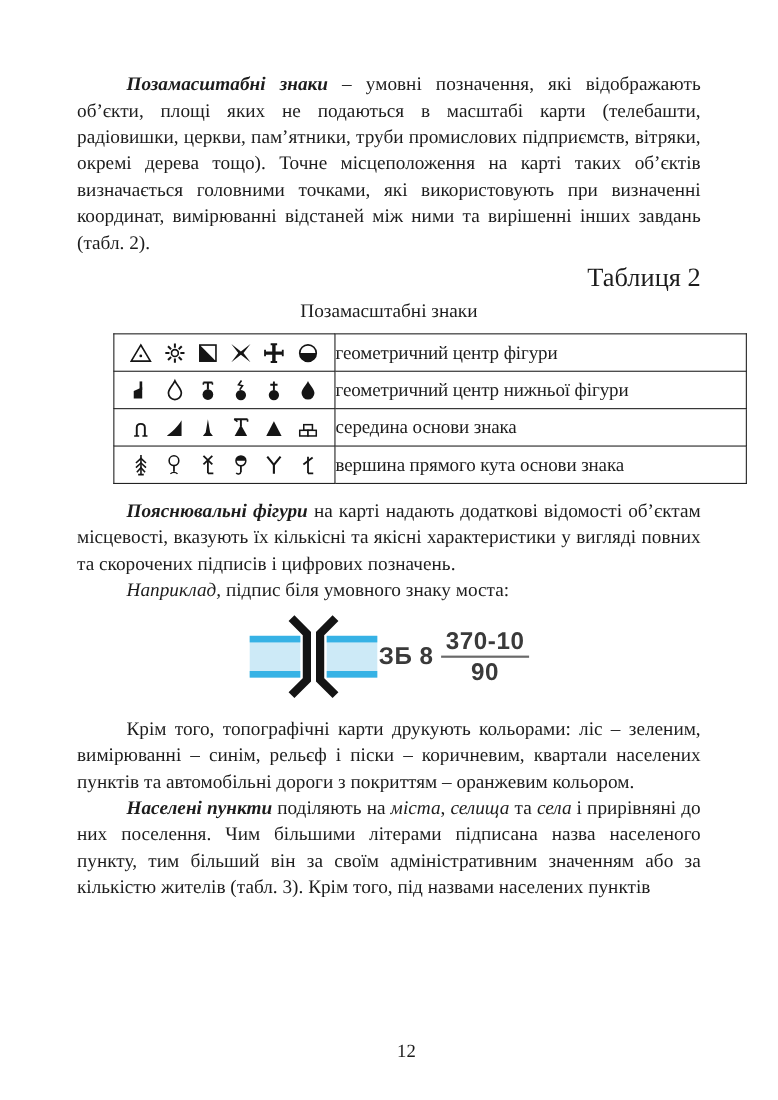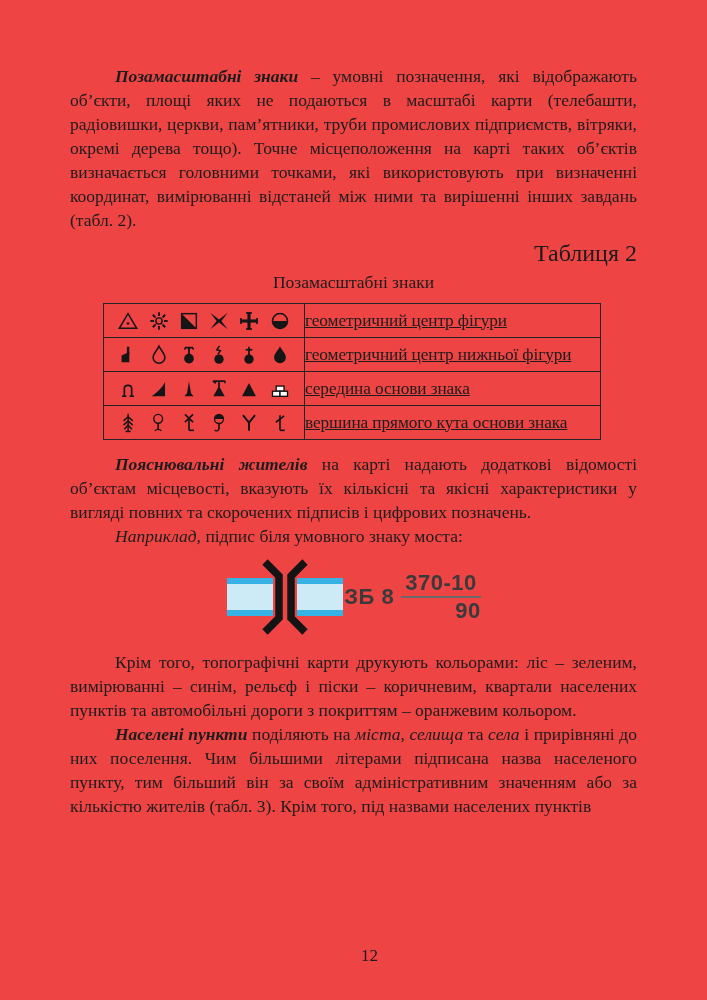--- a/index.html
+++ b/index.html
@@ -1,56 +1,56 @@
 <!DOCTYPE html>
 <html lang="uk"><head>
 <meta charset="utf-8">
 <style>
   html,body{margin:0;padding:0;background:#e8e8e8;}
   .page{
     width:707px;height:1000px;margin:0 auto;position:relative;
-    background:#ef4444;color:#1c1c1c;
+    background:#ffffff;color:#1c1c1c;
     font-family:"Liberation Serif", serif;
     overflow:hidden;
   }
   .content{padding:64px 70px 0 70px;}
   p.body{
     font-size:17.5px;line-height:24px;text-align:justify;
     margin:0;text-indent:45px;
   }
   p.noindent{text-indent:0;}
   .lead{font-weight:bold;font-style:italic;}
   .it{font-style:italic;}
   .caption{
     text-align:right;font-size:24px;line-height:24px;
     margin:9px 0 5px;text-indent:0;
   }
   .tbl-title{
     text-align:center;font-size:17.5px;line-height:24px;
     margin:0 0 9px;text-indent:0;
   }
   .tbl-wrap{margin:0 0 12px 33px;}
-  table.symbols{border-collapse:collapse;width:498px;table-layout:fixed;text-decoration:underline;}
+  table.symbols{border-collapse:collapse;width:576px;table-layout:fixed;}
   table.symbols td{
     border:1.7px solid #232323;height:33px;padding:0;vertical-align:middle;
   }
   td.sym-cell{width:200px;}
   td.desc{font-size:17.3px;padding-left:9px;letter-spacing:-0.1px;}
   .sym-wrap{display:flex;justify-content:space-evenly;align-items:center;padding:0 6px;}
   .sym{display:inline-flex;align-items:center;justify-content:center;width:24px;height:26px;}
   .sym svg{height:22px;width:auto;display:block;}
   figure.bridge{
     display:flex;align-items:center;justify-content:center;
     margin:10px 0 14px 0;
   }
   .bridge-label{
     font-family:"Liberation Sans", sans-serif;font-weight:bold;color:#3a3a3a;
     display:flex;align-items:center;gap:7px;font-size:22px;letter-spacing:0.5px;
   }
-  .frac{display:inline-flex;flex-direction:column;text-align:center;line-height:1.08;align-items:flex-end;}
+  .frac{display:inline-flex;flex-direction:column;text-align:center;line-height:1.08;}
   .frac .num{border-bottom:2.5px solid #6a6a6a;padding:0 4px 1px;}
   .frac .den{padding-top:1px;}
   .footer{
     position:absolute;bottom:34px;left:16px;width:100%;
     text-align:center;font-size:17px;
   }
 </style>
 </head>
 <body>
 
@@ -270,21 +270,21 @@
                   </span>
               </div>
             </td>
             <td class="desc">вершина прямого кута основи знака</td>
           </tr>
         </tbody>
       </table>
     </div>
 
 
-    <p class="body"><span class="lead">Пояснювальні жителів</span><span> на карті надають додаткові відомості об’єктам місцевості, вказують їх кількісні та якісні характеристики у вигляді повних та скорочених підписів і цифрових позначень.</span></p>
+    <p class="body"><span class="lead">Пояснювальні фігури</span><span> на карті надають додаткові відомості об’єктам місцевості, вказують їх кількісні та якісні характеристики у вигляді повних та скорочених підписів і цифрових позначень.</span></p>
 
     <p class="body"><span class="it">Наприклад,</span><span> підпис біля умовного знаку моста:</span></p>
 
     <figure class="bridge">
       <svg width="118" height="78" viewBox="0 0 118 78" aria-hidden="true">
         <rect x="1" y="20" width="46" height="38" fill="#cdeaf7"></rect>
         <rect x="1" y="20" width="46" height="6" fill="#36b2e5"></rect>
         <rect x="1" y="52" width="46" height="6" fill="#36b2e5"></rect>
         <rect x="71" y="20" width="46" height="38" fill="#cdeaf7"></rect>
         <rect x="71" y="20" width="46" height="6" fill="#36b2e5"></rect>

